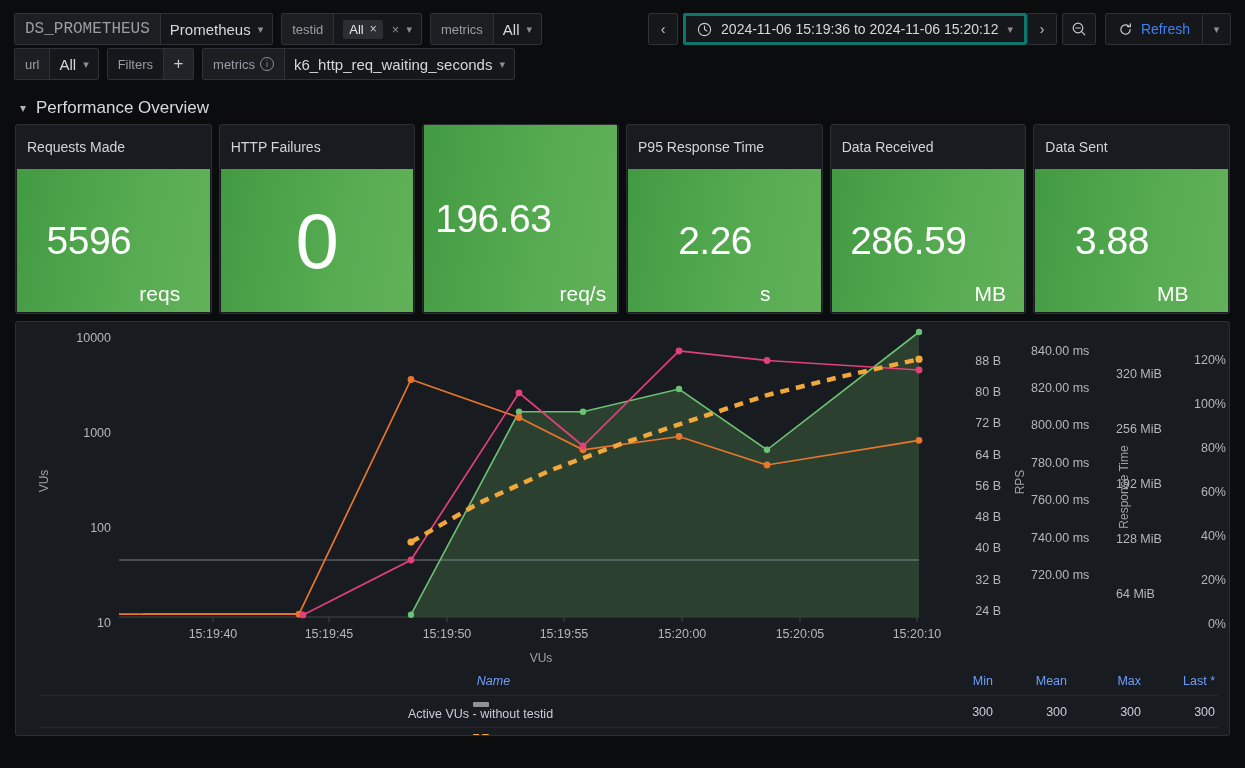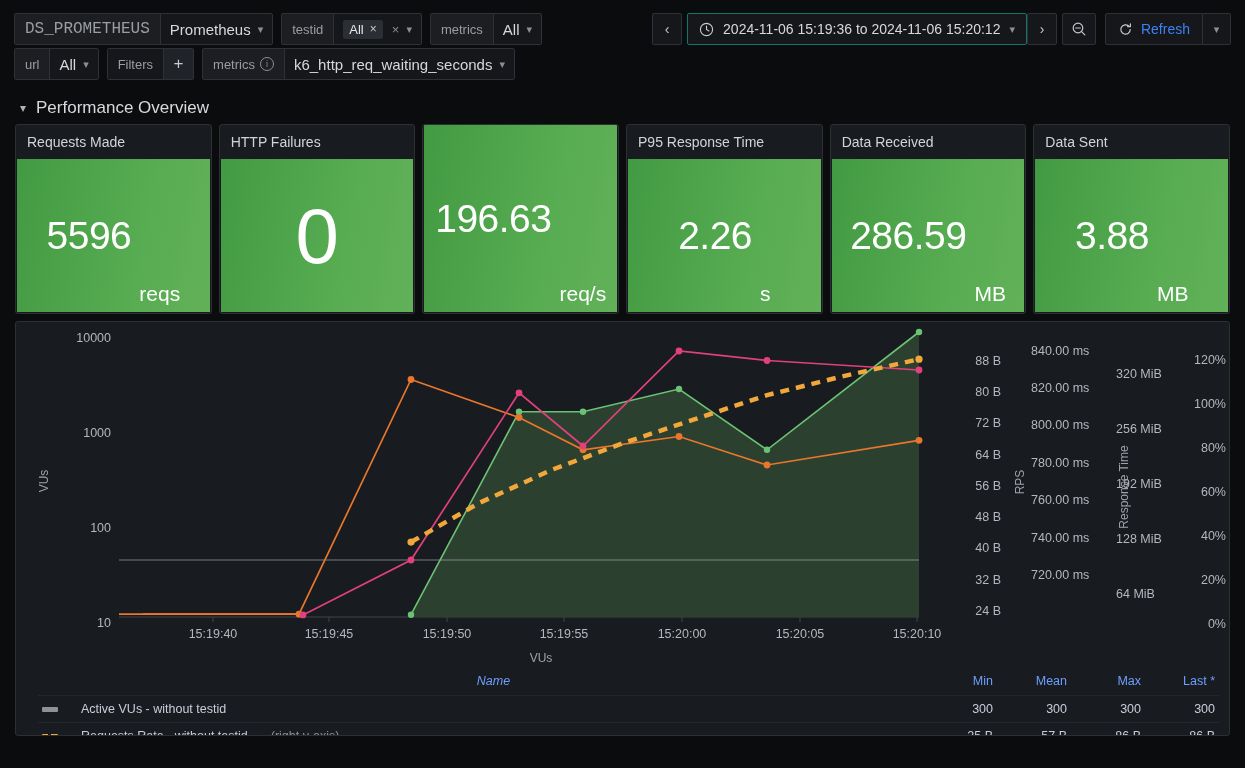--- a/index.html
+++ b/index.html
@@ -83,21 +83,21 @@
     border: 1px solid #2e3137;
     border-radius: 2px;
     color: #c6c9cf; font-size: 14px;
     cursor: pointer;
   }
   .tbtn + .tbtn { margin-left: 5px; }
   .trange {
     display: flex; align-items: center; gap: 9px;
     padding: 0 11px;
     background: #16171a;
-    border: 1px solid #0f766e;
+    border: 3px solid #0f766e;
     border-radius: 2px;
     font-size: 14px; color: #d6d8dc;
     cursor: pointer;
     margin-left: 5px;
   }
   .refreshgrp { display: flex; margin-left: 9px; }
   .refreshbtn {
     display: flex; align-items: center; gap: 8px;
     padding: 0 12px;
     background: #16171a;
@@ -129,21 +129,21 @@
   .statrow { display: flex; gap: 7px; padding: 0 15px; height: 190px; }
   .stat {
     flex: 1;
     background: #181b1f;
     border: 1px solid #2c3033;
     border-radius: 3px;
     display: flex; flex-direction: column;
     overflow: hidden;
   }
   .stat-hd {
-    height: 34px;
+    height: 44px;
     display: flex; align-items: center;
     padding: 0 11px;
     font-size: 14px; color: #d2d4d8;
   }
   .stat-body {
     flex: 1; margin: 0 1px 1px 1px;
     background: linear-gradient(100deg, #429a42 0%, #56ab51 58%, #62b159 100%);
     display: flex; align-items: center; justify-content: center;
     gap: 8px;
   }
@@ -178,21 +178,21 @@
     font-size: 12.5px; color: #6e9fff; font-weight: 400;
     text-align: right; padding: 5px 4px 7px 4px;
   }
   .legend th.nm { text-align: center; padding-left: 30px; font-style: italic; }
   .legend td {
     font-size: 12.5px; color: #ccccdc;
     text-align: right; padding: 6px 4px;
     border-top: 1px solid #24262b;
   }
   .legend td.nm { text-align: left; }
-  .lrow-name { display: flex; align-items: center; gap: 23px; }
+  .lrow-name { display: flex; align-items: center; gap: 0; flex-direction: column; }
   .swatch { width: 16px; height: 5px; border-radius: 1px; flex: none; }
   .swatch.dash {
     background: none;
     background-image: linear-gradient(to right,#f2a73b 0 6px, transparent 6px 9px, #f2a73b 9px 16px);
   }
   .sub { color: #8e9196; }
   .thcol { width: 74px; }
 </style>
 </head>
 <body>

